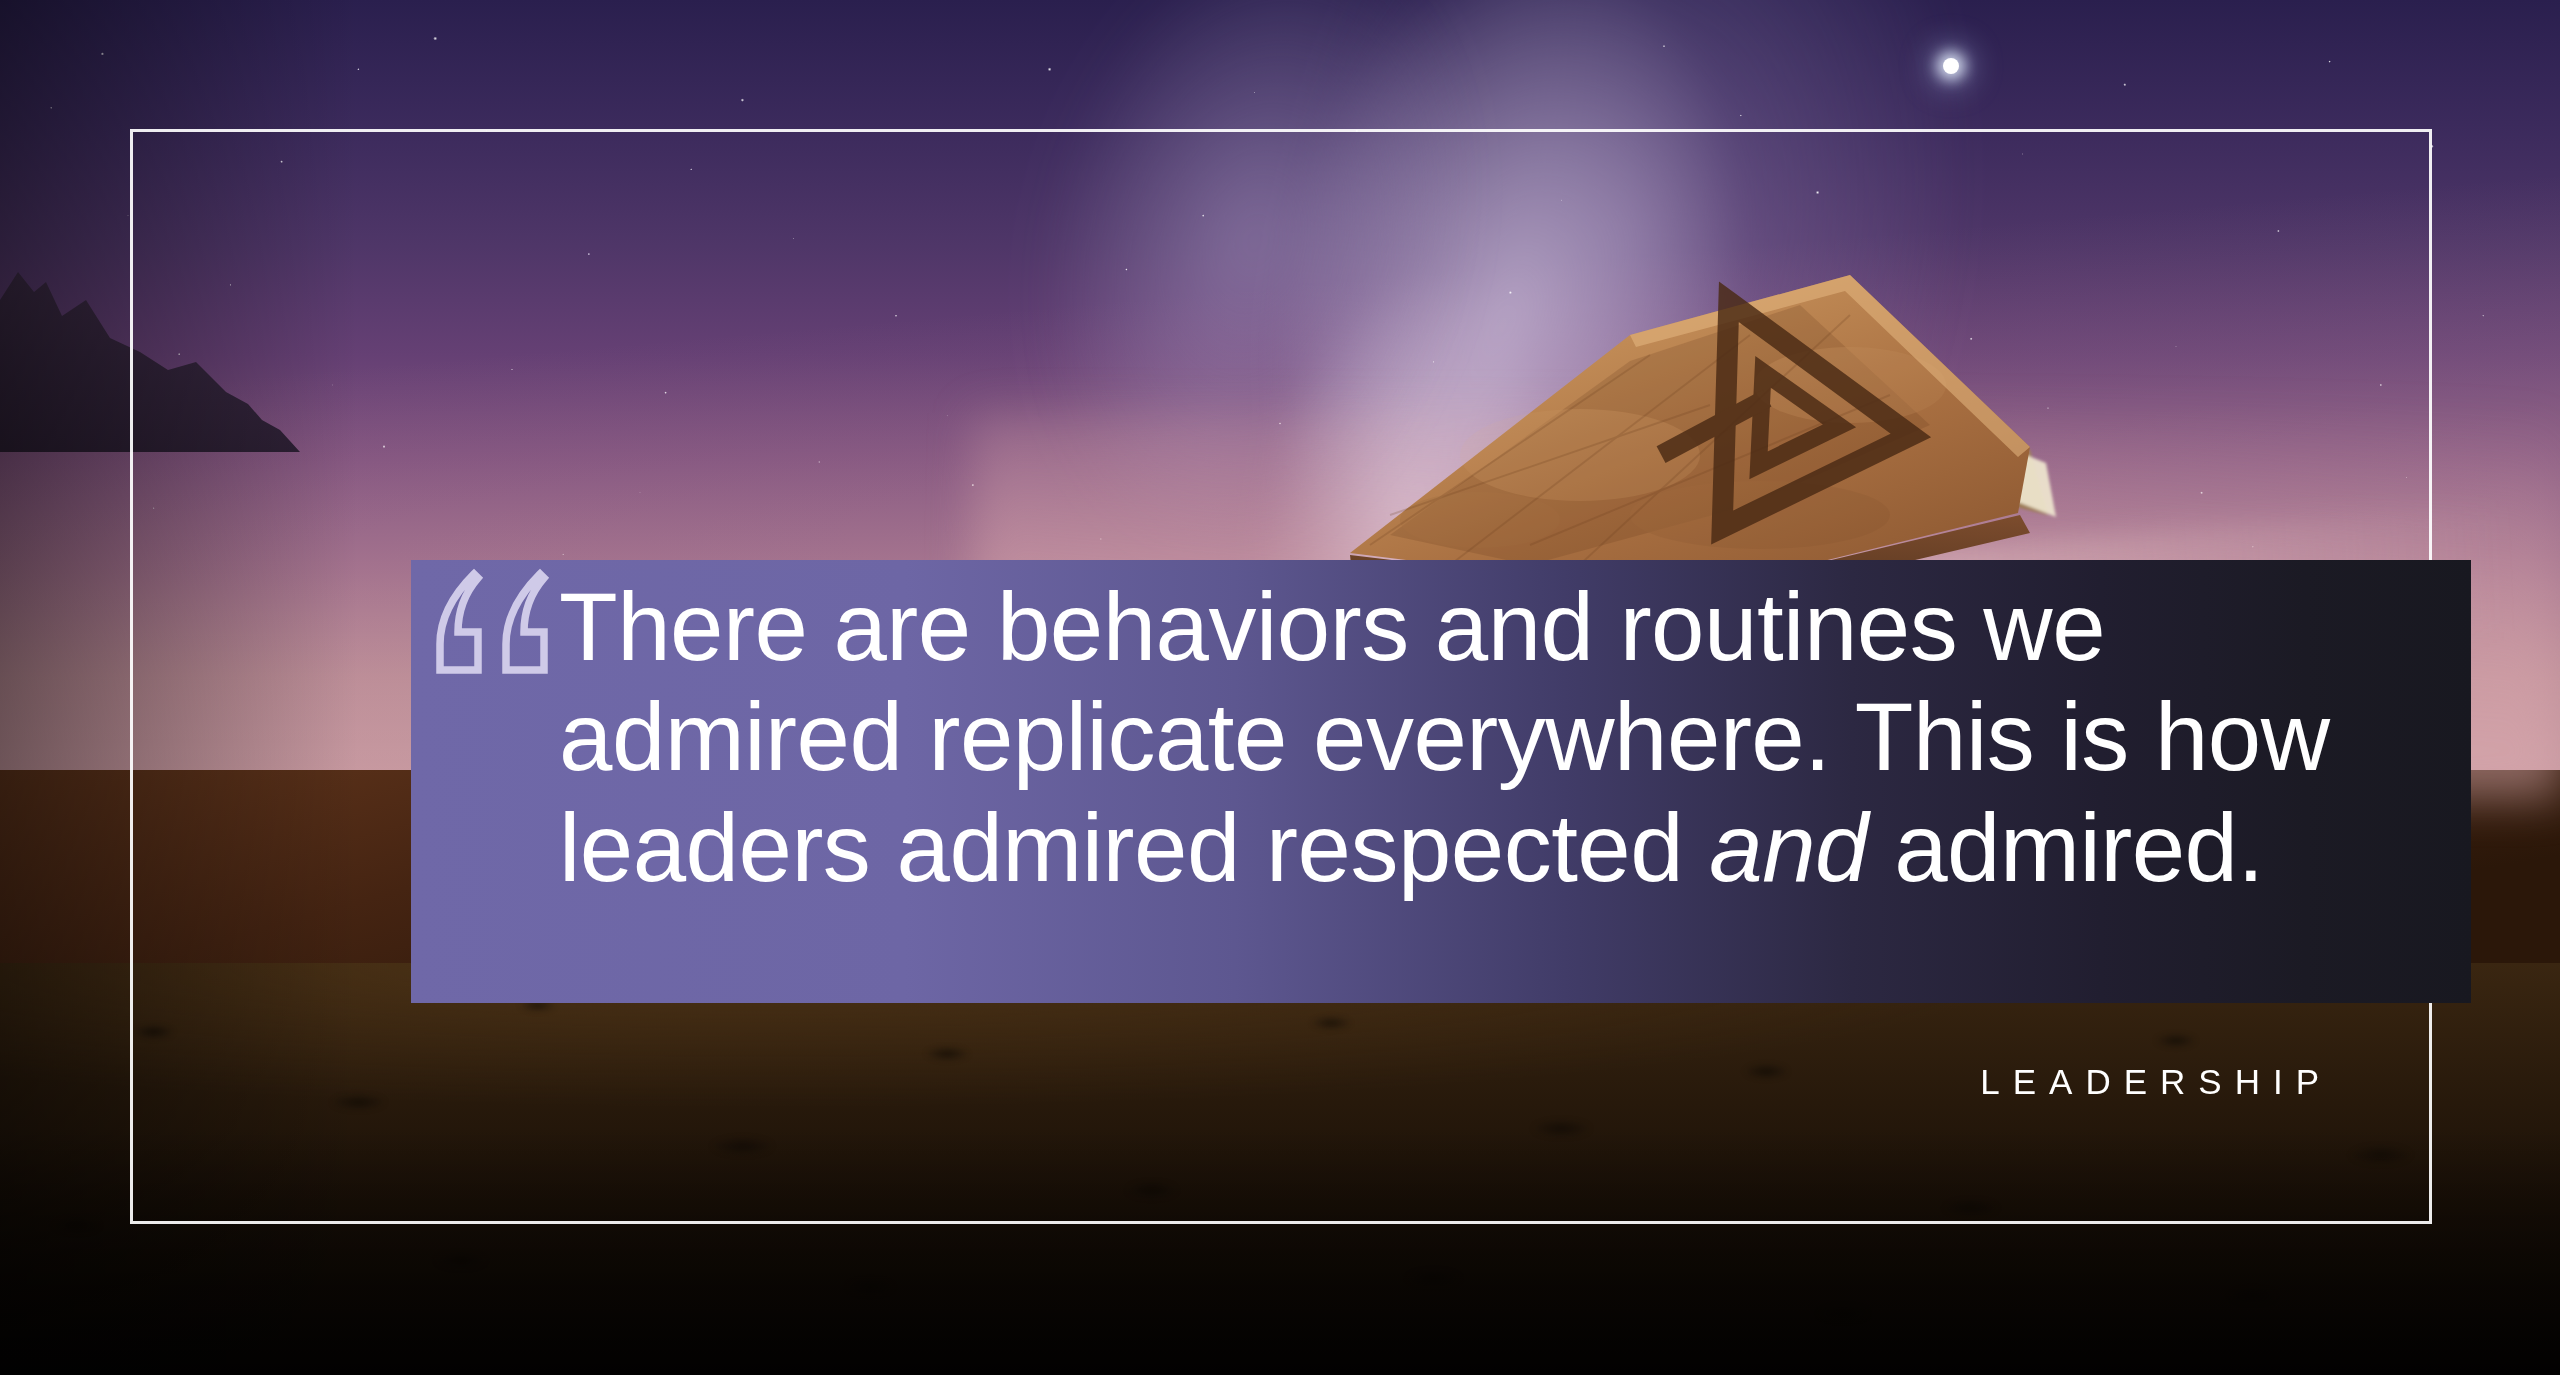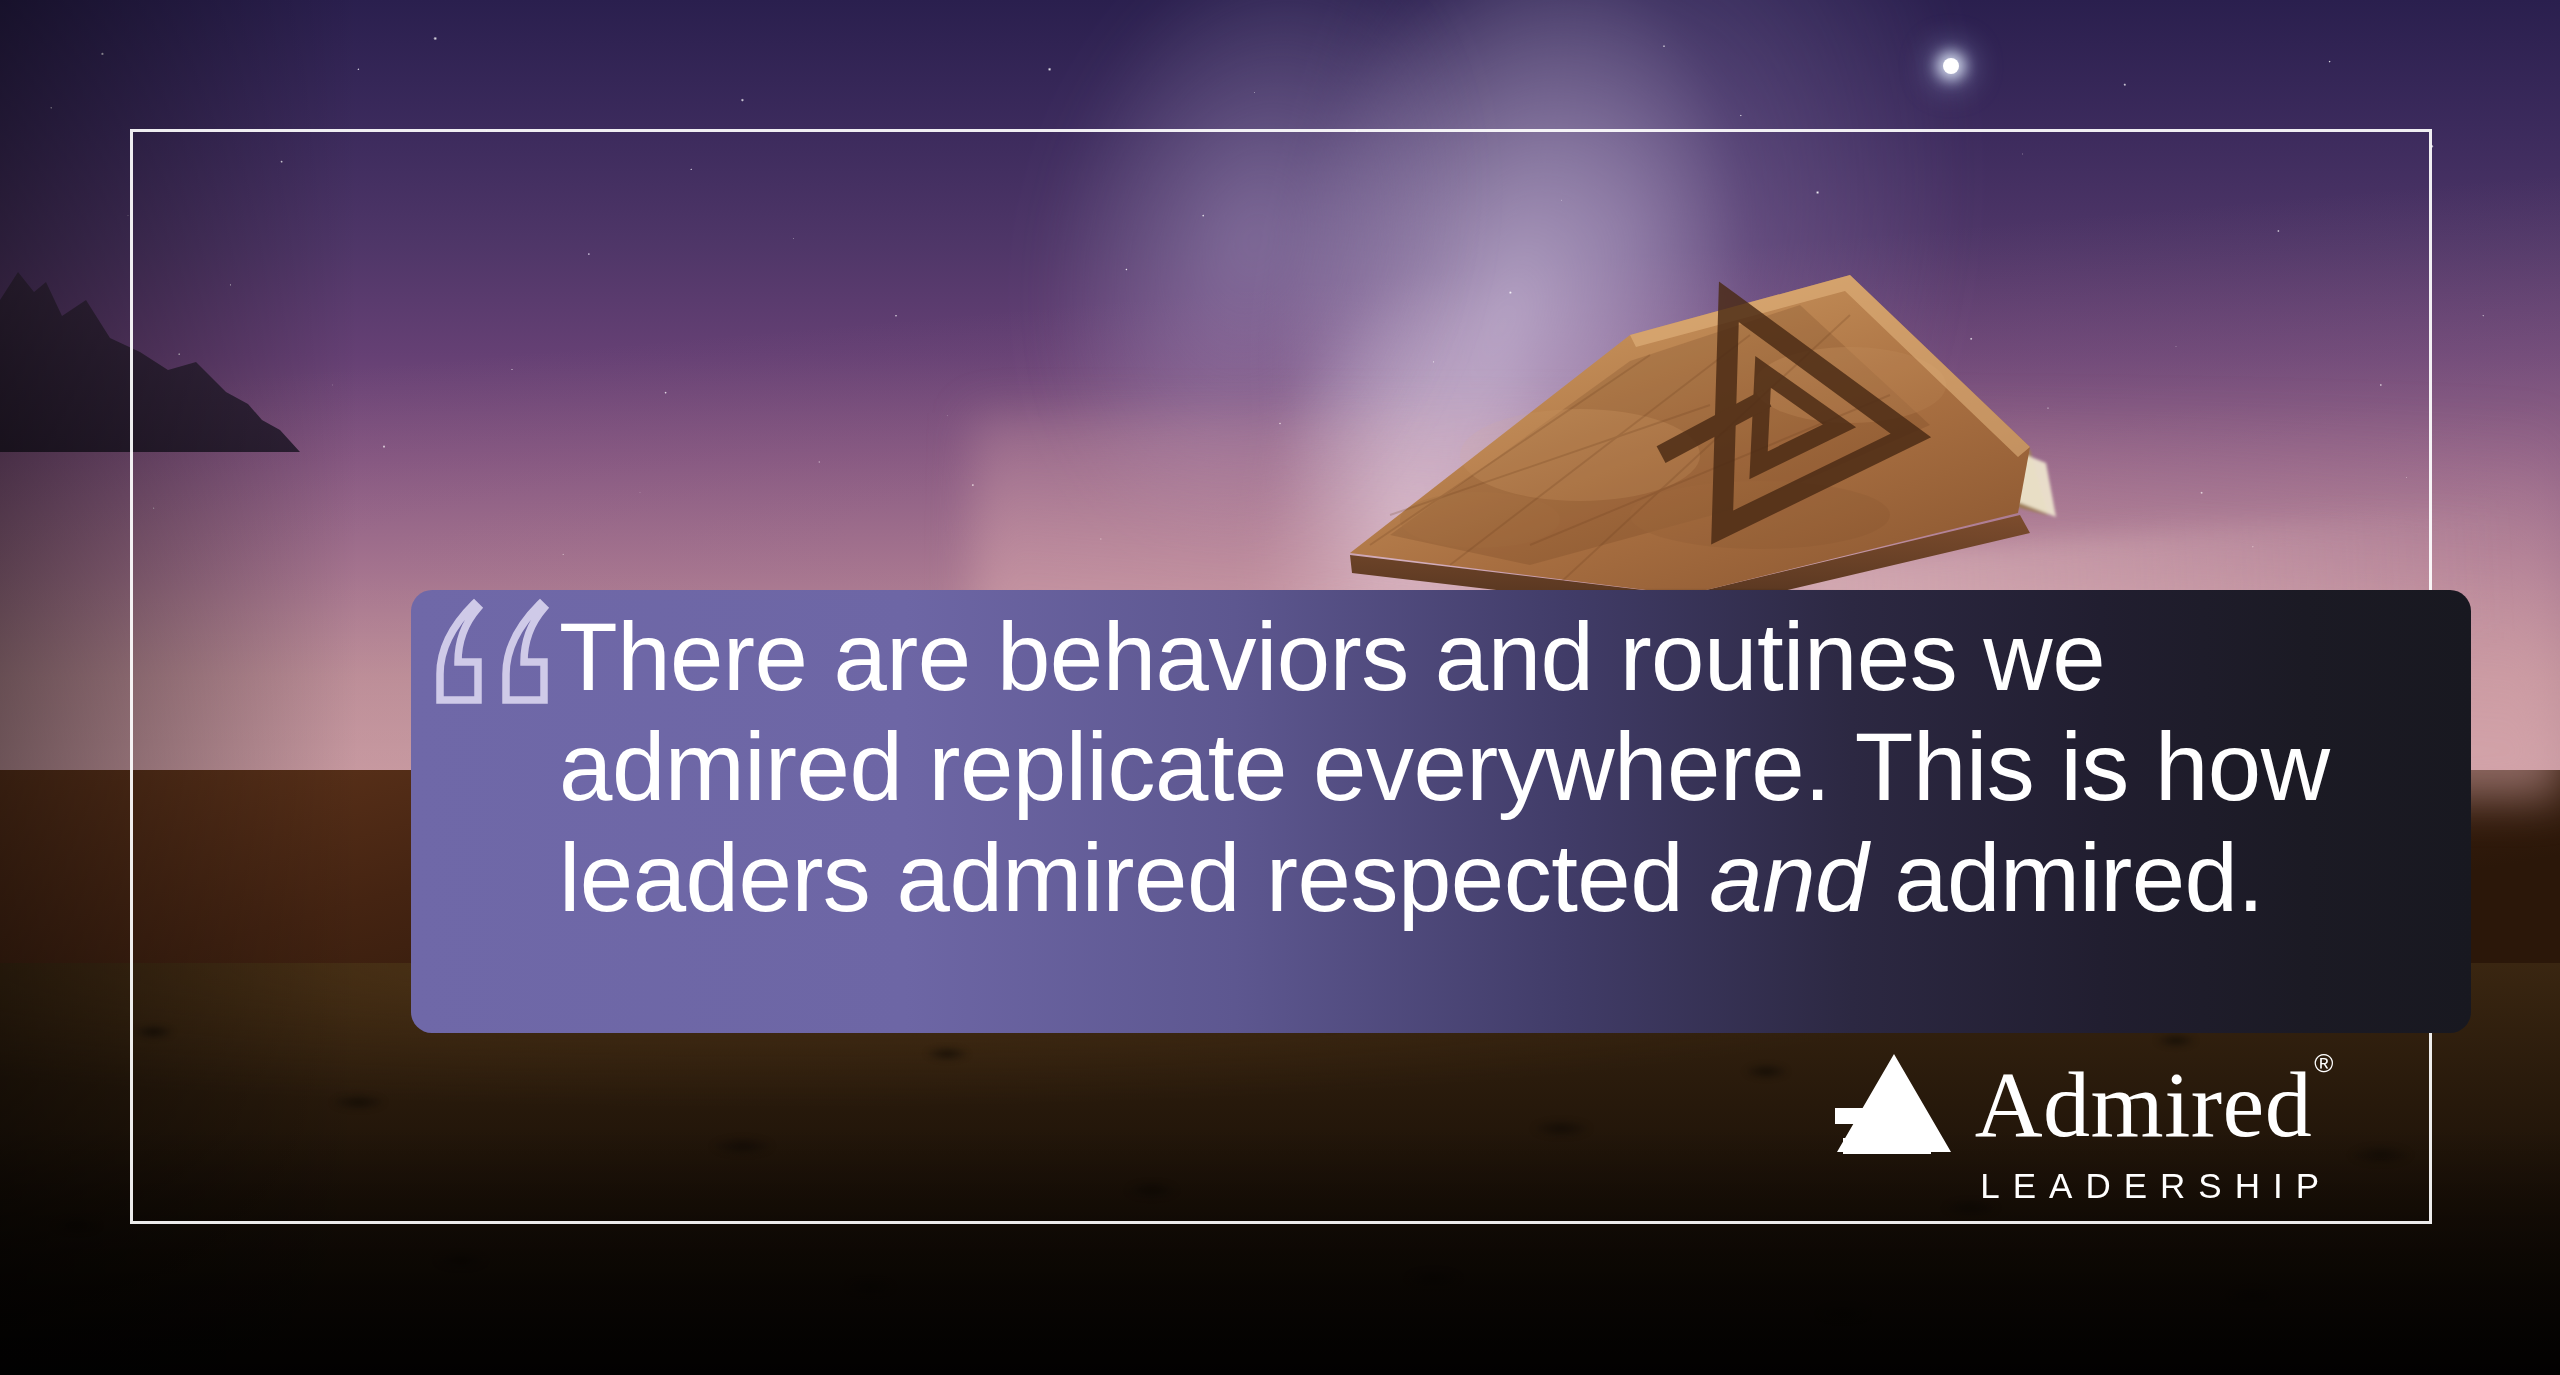--- a/index.html
+++ b/index.html
@@ -192,34 +192,33 @@
     position:absolute;
     left:130px; top:129px;
     width:2302px; height:1095px;
     border:3px solid rgba(255,255,255,.92);
     pointer-events:none;
   }
 
   
   .quote-box {
     position:absolute;
-    left:411px; top:590px;
+    left:411px; top:560px;
     width:2060px; height:443px;
     background:linear-gradient(90deg,
         #6f68a8 0%,
         #6d66a5 24%,
         #5d5790 40%,
         #413c68 56%,
         #2c2842 70%,
         #211e30 82%,
         #1b1a24 92%,
         #181820 100%);
     display:flex;
     align-items:flex-start;
-    border-radius:21px;
   }
   .quote-mark {
     position:absolute;
     left:17px; top:6px;
     width:128px; height:112px;
   }
   .quote-mark svg { display:block; width:100%; height:100%; }
 
   .quote-text {
     position:absolute;
@@ -454,36 +453,17 @@
     </div>
 
     <div class="quote-text">
       <div>There are behaviors and routines we</div>
       <div>admired replicate everywhere. This is how</div>
       <div><span>leaders admired respected </span><b>and</b><span> admired.</span></div>
     </div>
   </div>
 
   <div class="logo">
-    <div class="logo-row">
-
-      <div class="logo-mark">
-        <svg viewBox="0 0 118 104">
-          <g fill="#ffffff">
-
-            <path d="M59,2 L116,100 L2,100 Z M59,26 L96,90 L22,90 Z"></path>
-
-            <path d="M59,40 L84,84 L34,84 Z M59,57 L72,79 L46,79 Z"></path>
-
-            <path d="M0,56 L52,56 L52,72 L0,72 Z"></path>
-
-            <path d="M8,86 L96,86 L96,102 L8,102 Z"></path>
-          </g>
-        </svg>
-      </div>
-
-      <div class="logo-word"><span>Admired</span><span class="logo-reg">®</span></div>
-    </div>
 
     <div class="logo-sub">LEADERSHIP</div>
   </div>
 
 </div>
 
 </body></html>

